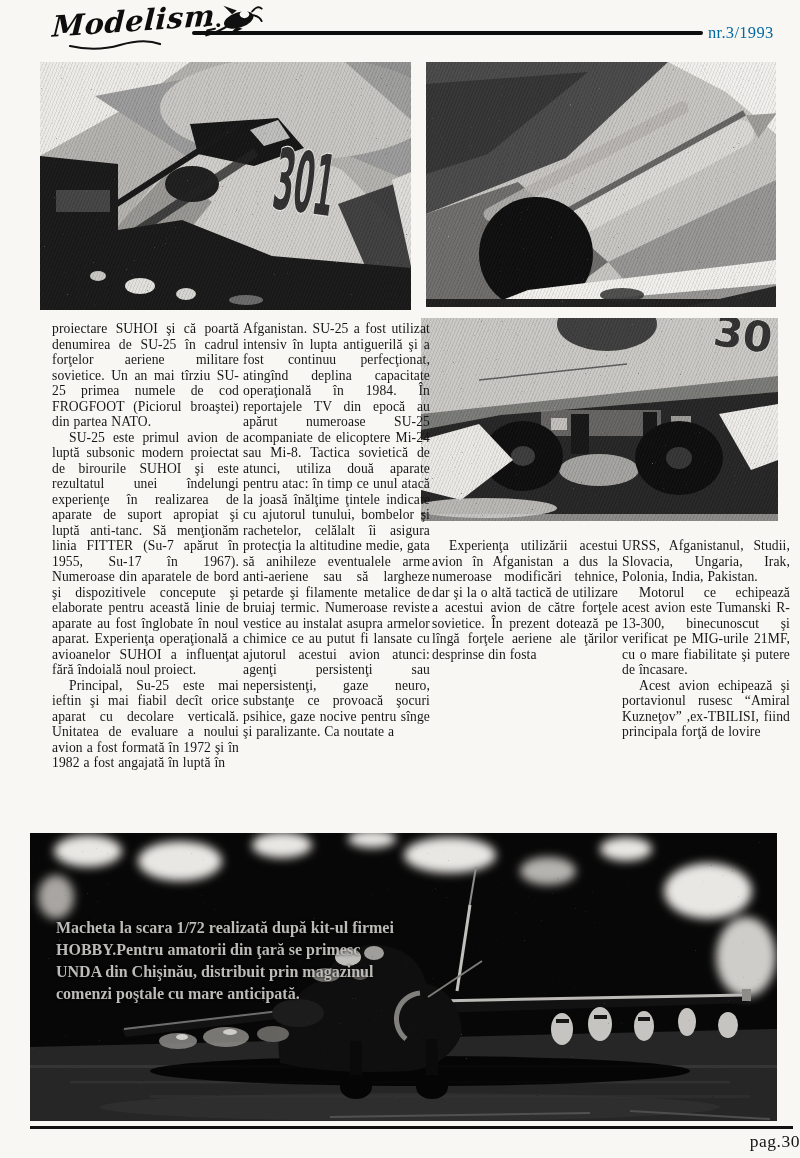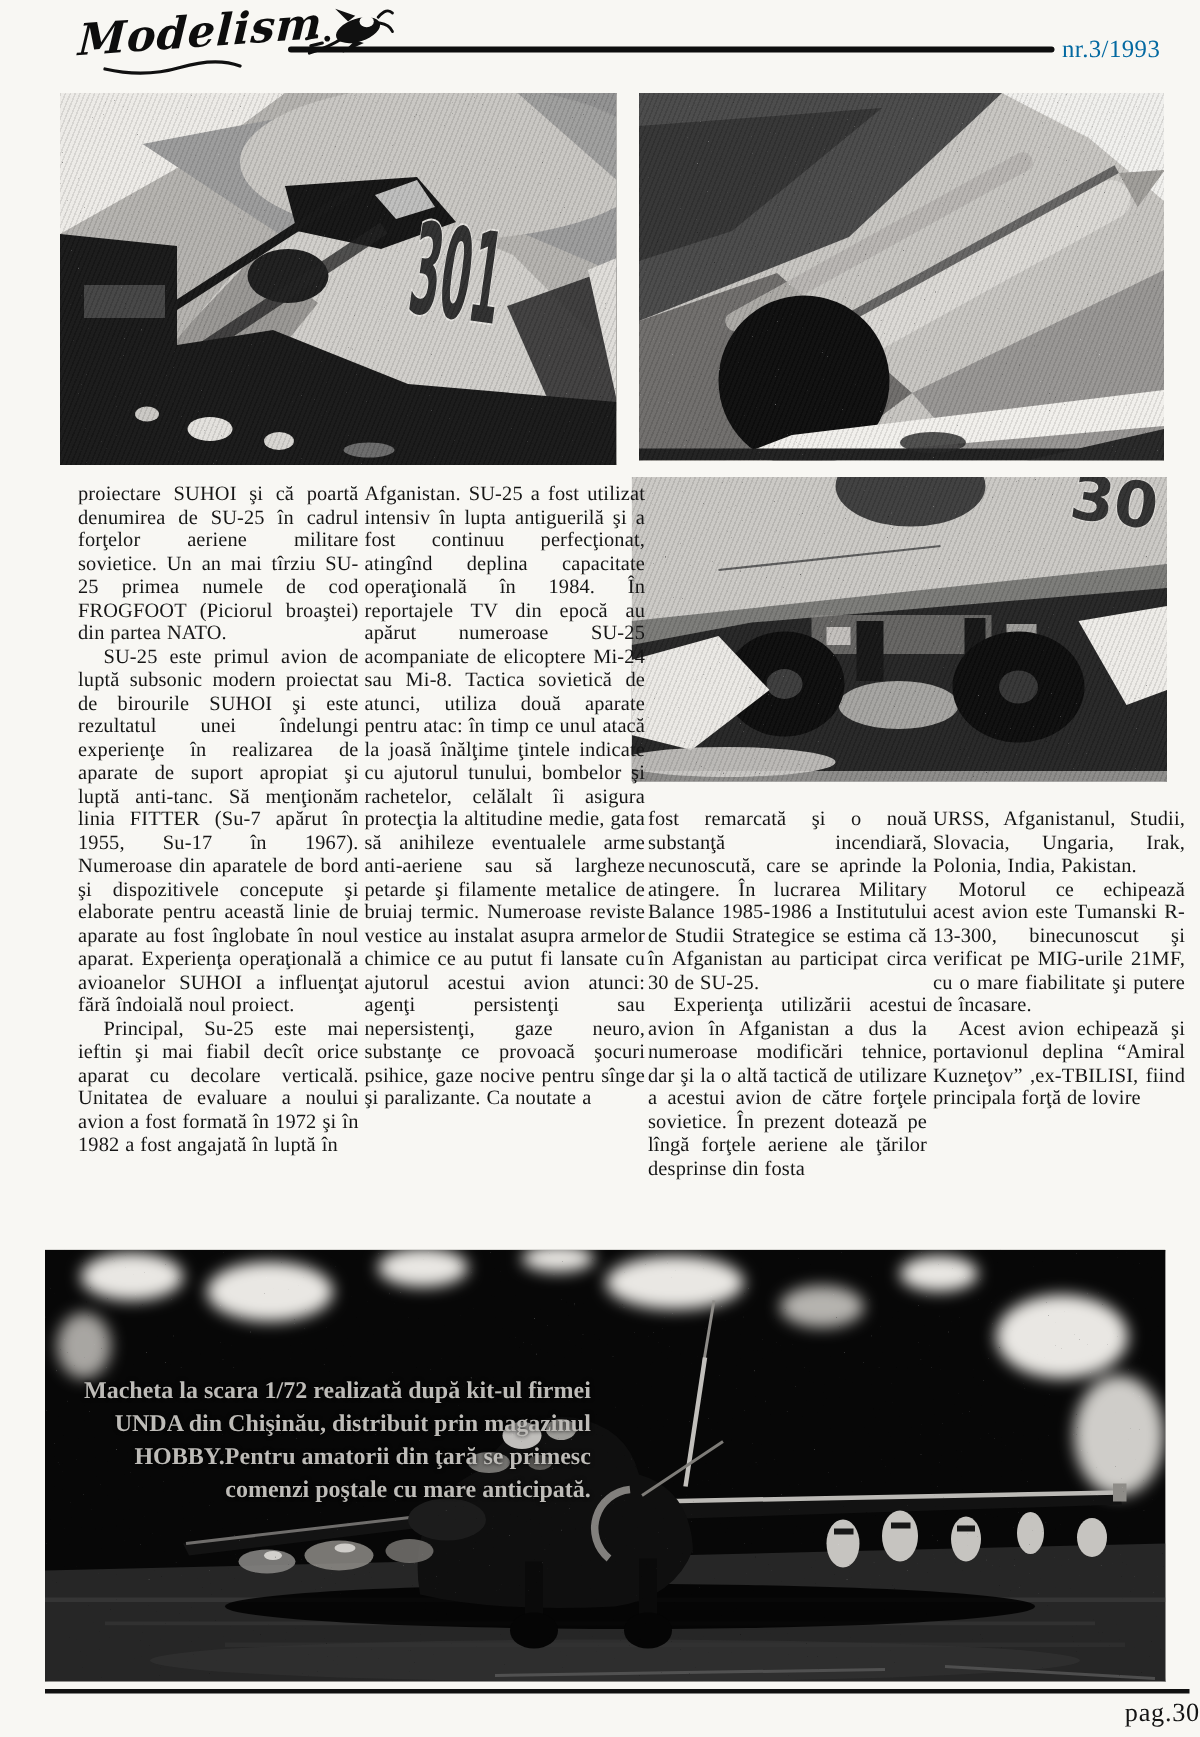--- a/index.html
+++ b/index.html
@@ -20,21 +20,21 @@
   .photo{position:absolute;margin:0;overflow:hidden;box-shadow:inset 0 0 3px rgba(0,0,0,.55);}
   .photo svg{display:block;width:100%;height:100%;}
   .halftone{position:absolute;inset:0;pointer-events:none;
     background:repeating-linear-gradient(112deg, rgba(25,25,25,.10) 0 1px, rgba(255,255,255,.03) 1px 3px);}
   .p1{left:40px;top:62px;width:371px;height:248px;}
   .p2{left:426px;top:62px;width:350px;height:245px;}
   .p3{left:421px;top:318px;width:357px;height:203px;}
   .p4{left:30px;top:833px;width:747px;height:288px;}
   .caption{position:absolute;left:26px;top:84px;font-weight:700;font-size:16px;line-height:22px;
            color:#bdbbb7;text-shadow:0 0 3px rgba(0,0,0,.95);}
-  .cap-line{white-space:nowrap;text-align:right;}
+  .cap-line{white-space:nowrap;}
 
   
   .col{position:absolute;text-align:justify;font-size:13.6px;line-height:15.5px;
        letter-spacing:0.1px;word-spacing:0.4px;hyphens:auto;-webkit-hyphens:auto;color:#161616;margin-left:12px;}
   .c1{left:40px;top:321px;width:187px;height:496px;}
   .c2{left:231px;top:321px;width:187px;height:496px;}
   .c3{left:420px;top:538px;width:186px;height:279px;}
   .c4{left:610px;top:538px;width:168px;height:279px;}
   .para{margin:0;}
   .ind{text-indent:17px;}
@@ -192,28 +192,27 @@
     <p class="para">proiectare SUHOI şi că poartă denumirea de SU-25 în cadrul forţelor aeriene militare sovietice. Un an mai tîrziu SU-25 primea numele de cod FROGFOOT (Piciorul broaştei) din partea NATO.</p>
     <p class="para ind">SU-25 este primul avion de luptă subsonic modern proiectat de birourile SUHOI şi este rezultatul unei îndelungi experienţe în realizarea de aparate de suport apropiat şi luptă anti-tanc. Să menţionăm linia FITTER (Su-7 apărut în 1955, Su-17 în 1967). Numeroase din aparatele de bord şi dispozitivele concepute şi elaborate pentru această linie de aparate au fost înglobate în noul aparat. Experienţa operaţională a avioanelor SUHOI a influenţat fără îndoială noul proiect.</p>
     <p class="para ind">Principal, Su-25 este mai ieftin şi mai fiabil decît orice aparat cu decolare verticală. Unitatea de evaluare a noului avion a fost formată în 1972 şi în 1982 a fost angajată în luptă în</p>
   </section>
 
   <section class="col c2">
     <p class="para">Afganistan. SU-25 a fost utilizat intensiv în lupta antiguerilă şi a fost continuu perfecţionat, atingînd deplina capacitate operaţională în 1984. În reportajele TV din epocă au apărut numeroase SU-25 acompaniate de elicoptere Mi-24 sau Mi-8. Tactica sovietică de atunci, utiliza două aparate pentru atac: în timp ce unul atacă la joasă înălţime ţintele indicate cu ajutorul tunului, bombelor şi rachetelor, celălalt îi asigura protecţia la altitudine medie, gata să anihileze eventualele arme anti-aeriene sau să largheze petarde şi filamente metalice de bruiaj termic. Numeroase reviste vestice au instalat asupra armelor chimice ce au putut fi lansate cu ajutorul acestui avion atunci: agenţi persistenţi sau nepersistenţi, gaze neuro, substanţe ce provoacă şocuri psihice, gaze nocive pentru sînge şi paralizante. Ca noutate a</p>
   </section>
 
   <section class="col c3">
-    <p class="para">fost remarcată şi o nouă substanţă incendiară, necunoscută, care se aprinde la atingere. În lucrarea Military Balance 1985-1986 a Institutului de Studii Strategice se estima că în Afganistan au participat circa 30 de SU-25.</p>
     <p class="para ind">Experienţa utilizării acestui avion în Afganistan a dus la numeroase modificări tehnice, dar şi la o altă tactică de utilizare a acestui avion de către forţele sovietice. În prezent dotează pe lîngă forţele aeriene ale ţărilor desprinse din fosta</p>
   </section>
 
   <section class="col c4">
     <p class="para">URSS, Afganistanul, Studii, Slovacia, Ungaria, Irak, Polonia, India, Pakistan.</p>
     <p class="para ind">Motorul ce echipează acest avion este Tumanski R-13-300, binecunoscut şi verificat pe MIG-urile 21MF, cu o mare fiabilitate şi putere de încasare.</p>
-    <p class="para ind">Acest avion echipează şi portavionul deplina “Amiral Kuzneţov” ,ex-TBILISI, fiind principala forţă de lovire</p>
+    <p class="para ind">Acest avion echipează şi portavionul rusesc “Amiral Kuzneţov” ,ex-TBILISI, fiind principala forţă de lovire</p>
   </section>
 
   <figure class="photo p4">
     <svg viewBox="0 0 747 288" preserveAspectRatio="none">
       <defs>
         <filter id="bl4">
             <feGaussianBlur stdDeviation="5"></feGaussianBlur>
           </filter>
         <filter id="wn4">
             <feTurbulence type="fractalNoise" baseFrequency="0.55" numOctaves="3" seed="41" stitchTiles="stitch"></feTurbulence>
@@ -279,22 +278,22 @@
         <ellipse cx="326" cy="254" rx="16" ry="12" fill="#050505"></ellipse>
         <ellipse cx="402" cy="254" rx="16" ry="12" fill="#050505"></ellipse>
       </g>
       <line x1="300" y1="284" x2="560" y2="280" stroke="#5a5a5a" stroke-width="2" opacity="0.8"></line>
       <line x1="600" y1="278" x2="740" y2="286" stroke="#4e4e4e" stroke-width="2"></line>
       <rect width="747" height="210" filter="url(#wn4)" opacity="0.45"></rect>
       <rect width="747" height="288" filter="url(#gn4)" opacity="0.5"></rect>
     </svg>
     <div class="caption">
       <div class="cap-line">Macheta la scara 1/72 realizată după kit-ul firmei</div>
+      <div class="cap-line">HOBBY.Pentru amatorii din ţară se primesc</div>
       <div class="cap-line">UNDA din Chişinău, distribuit prin magazinul</div>
-      <div class="cap-line">HOBBY.Pentru amatorii din ţară se primesc</div>
       <div class="cap-line">comenzi poştale cu mare anticipată.</div>
     </div>
   </figure>
 
   <footer>
     <div class="footer-rule"></div>
     <div class="page-number">pag.30</div>
   </footer>
 
 </div>

